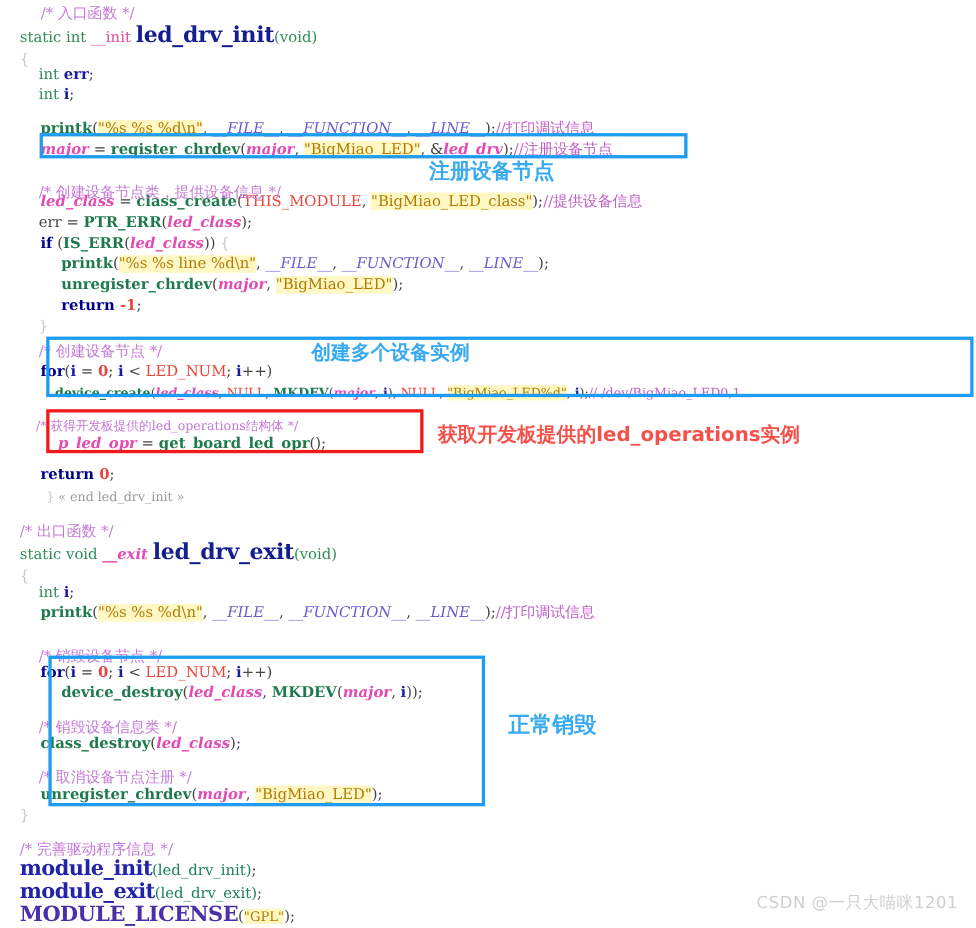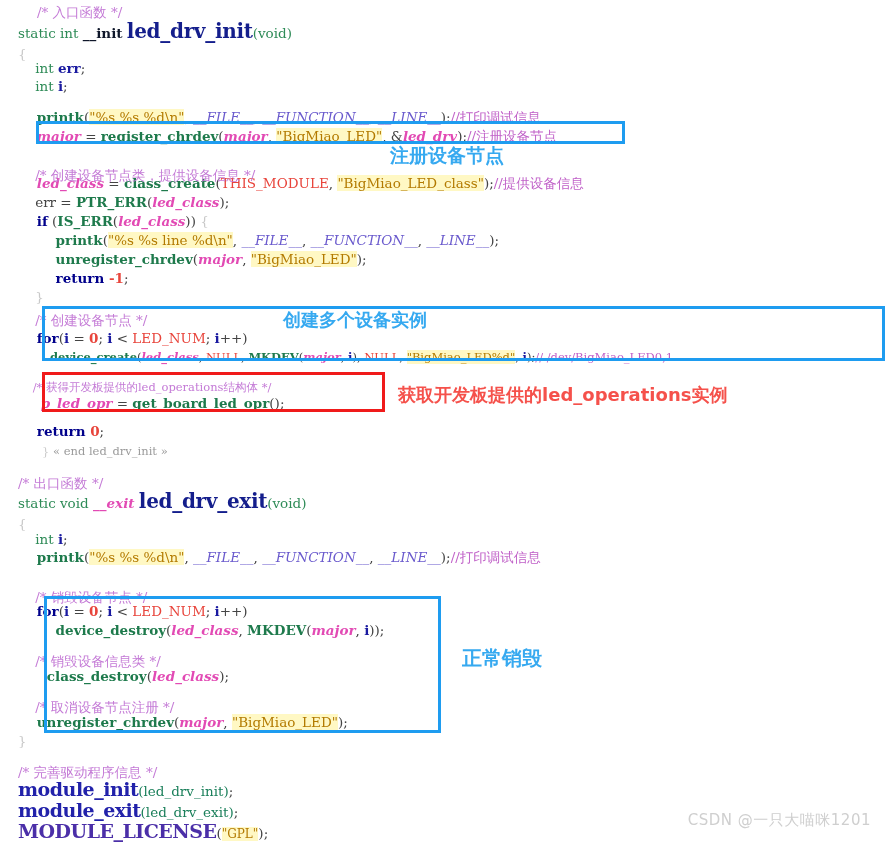--- a/index.html
+++ b/index.html
@@ -33,21 +33,21 @@
     height: 20.4px;
     padding-left: 18px;
   }
 
   
   .cmt      { color: #c47ad6; }          
   .cmt2     { color: #c060c8; }          
   .kw       { color: #2e8b57; }          
   .kw2      { color: #00008b; font-weight: bold; }  
   .fnbig    { color: #141e8c; font-weight: bold; font-size: 20px; letter-spacing: -0.3px; }
-  .attr     { color: #0f172a; font-weight: bold; }  
+  .attr     { color: #ec4899; font-weight: normal; }  
   .attri    { color: #e24ab4; font-weight: bold; font-style: italic; }
   .var      { color: #e24ab4; font-weight: bold; font-style: italic; } 
   .varb     { color: #1a1aa0; font-weight: bold; }  
   .fn       { color: #1e7a4c; font-weight: bold; }  
   .fn2      { color: #1a7f5a; }
   .macro    { color: #e8453c; }          
   .num      { color: #e8453c; font-weight: bold; }
   .str      { color: #b37a00; background: #fff8c4; }
   .plain    { color: #444; }
   .id       { color: #6a5acd; font-style: italic; }
@@ -125,21 +125,21 @@
   <div class="ln" style="position:absolute;left:0;top:287px;"><span class="brace">    }</span></div>
 
   <div class="ln" style="position:absolute;left:0;top:310px;"><span class="cmt">    </span><span class="cmt">/* 创建设备节点 */</span></div>
 
   <div class="ln" style="position:absolute;left:0;top:328px;"><span class="kw2">    for</span><span class="plain">(</span><span class="varb">i</span><span class="plain"> = </span><span class="num">0</span><span class="plain">; </span><span class="varb">i</span><span class="plain"> &lt; </span><span class="macro">LED_NUM</span><span class="plain">; </span><span class="varb">i</span><span class="plain">++)</span></div>
 
   <div class="ln sm11" style="position:absolute;left:0;top:347px;"><span class="fn">        device_create</span><span class="plain">(</span><span class="var">led_class</span><span class="plain">, </span><span class="macro">NULL</span><span class="plain">, </span><span class="fn">MKDEV</span><span class="plain">(</span><span class="var">major</span><span class="plain">, </span><span class="varb">i</span><span class="plain">), </span><span class="macro">NULL</span><span class="plain">, </span><span class="str">"BigMiao_LED%d"</span><span class="plain">, </span><span class="varb">i</span><span class="plain">);</span><span class="cmt2">// /dev/BigMiao_LED0,1...</span></div>
 
   <div class="ln sm11" style="position:absolute;left:0;top:377px;"><span class="cmt">    </span><span class="cmt">/* 获得开发板提供的led_operations结构体 */</span></div>
 
-  <div class="ln" style="position:absolute;left:4px;top:393px;"><span class="var">    p_led_opr</span><span class="plain"> = </span><span class="fn">get_board_led_opr</span><span class="plain">();</span></div>
+  <div class="ln" style="position:absolute;left:16px;top:393px;"><span class="var">    p_led_opr</span><span class="plain"> = </span><span class="fn">get_board_led_opr</span><span class="plain">();</span></div>
 
   <div class="ln" style="position:absolute;left:0;top:421px;"><span class="kw2">    return </span><span class="num">0</span><span class="plain">;</span></div>
 
   <div class="ln sm11" style="position:absolute;left:0;top:441px;padding-left:42px;"><span class="brace">}</span><span class="gray"> </span><span class="gray">« end led_drv_init »</span></div>
 
   <div class="ln" style="position:absolute;left:0;top:473px;"><span class="cmt">/* 出口函数 */</span></div>
 
   <div class="ln" style="position:absolute;left:0;top:491px;"><span class="kw">static void </span><span class="attri">__exit</span><span class="plain"> </span><span class="fnbig">led_drv_exit</span><span class="kw">(void)</span></div>
 
   <div class="ln" style="position:absolute;left:0;top:514px;"><span class="brace">{</span></div>
@@ -149,21 +149,21 @@
   <div class="ln" style="position:absolute;left:0;top:547px;"><span class="fn">    printk</span><span class="plain">(</span><span class="str">"%s %s %d\n"</span><span class="plain">, </span><span class="id">__FILE__</span><span class="plain">, </span><span class="id">__FUNCTION__</span><span class="plain">, </span><span class="id">__LINE__</span><span class="plain">);</span><span class="cmt2">//打印调试信息</span></div>
 
   <div class="ln" style="position:absolute;left:0;top:587px;"><span class="cmt">    </span><span class="cmt">/* 销毁设备节点 */</span></div>
 
   <div class="ln" style="position:absolute;left:0;top:601px;"><span class="kw2">    for</span><span class="plain">(</span><span class="varb">i</span><span class="plain"> = </span><span class="num">0</span><span class="plain">; </span><span class="varb">i</span><span class="plain"> &lt; </span><span class="macro">LED_NUM</span><span class="plain">; </span><span class="varb">i</span><span class="plain">++)</span></div>
 
   <div class="ln" style="position:absolute;left:0;top:620px;"><span class="fn">        device_destroy</span><span class="plain">(</span><span class="var">led_class</span><span class="plain">, </span><span class="fn">MKDEV</span><span class="plain">(</span><span class="var">major</span><span class="plain">, </span><span class="varb">i</span><span class="plain">));</span></div>
 
   <div class="ln" style="position:absolute;left:0;top:651px;"><span class="cmt">    </span><span class="cmt">/* 销毁设备信息类 */</span></div>
 
-  <div class="ln" style="position:absolute;left:0;top:666px;margin-left:10px;"><span class="fn">    class_destroy</span><span class="plain">(</span><span class="var">led_class</span><span class="plain">);</span></div>
+  <div class="ln" style="position:absolute;left:0;top:666px;"><span class="fn">    class_destroy</span><span class="plain">(</span><span class="var">led_class</span><span class="plain">);</span></div>
 
   <div class="ln" style="position:absolute;left:0;top:697px;"><span class="cmt">    </span><span class="cmt">/* 取消设备节点注册 */</span></div>
 
   <div class="ln" style="position:absolute;left:0;top:712px;"><span class="fn">    unregister_chrdev</span><span class="plain">(</span><span class="var">major</span><span class="plain">, </span><span class="str">"BigMiao_LED"</span><span class="plain">);</span></div>
 
   <div class="ln" style="position:absolute;left:0;top:731px;"><span class="brace">}</span></div>
 
   <div class="ln" style="position:absolute;left:0;top:762px;"><span class="cmt">/* 完善驱动程序信息 */</span></div>
 
   <div class="ln" style="position:absolute;left:0;top:778px;line-height:22px;"><span class="mod">module_init</span><span class="fn2">(led_drv_init)</span><span class="plain">;</span></div>

